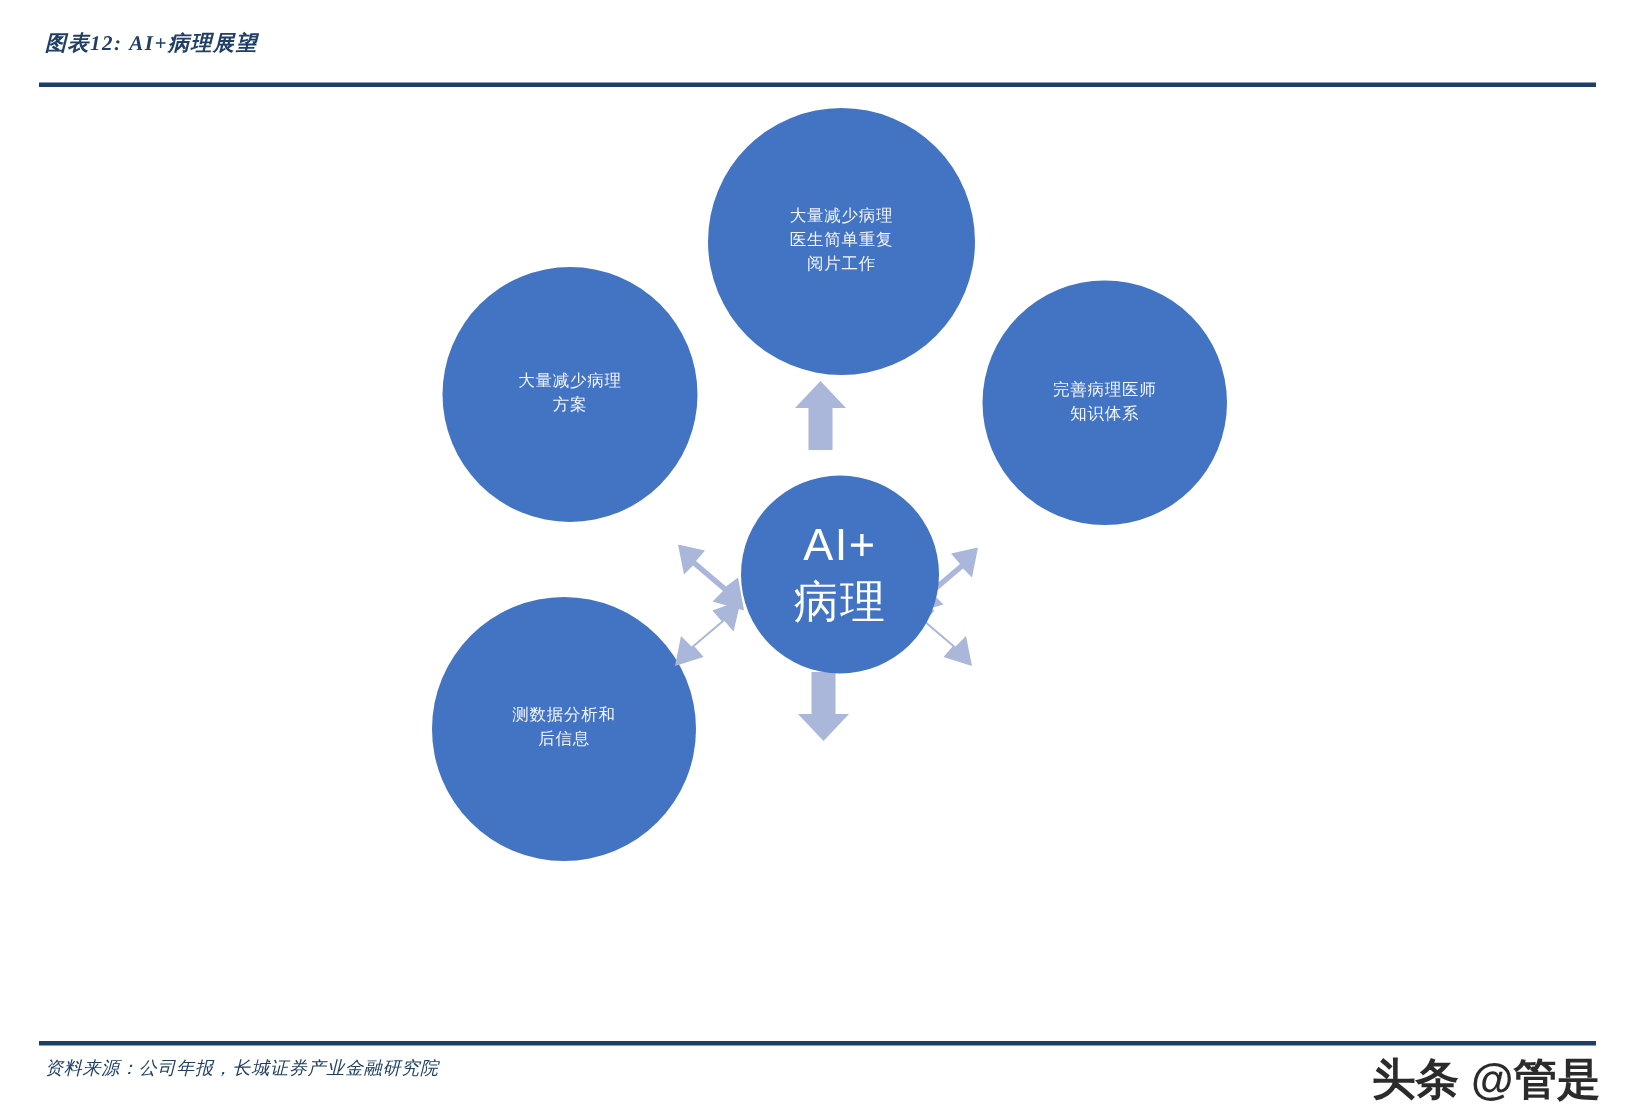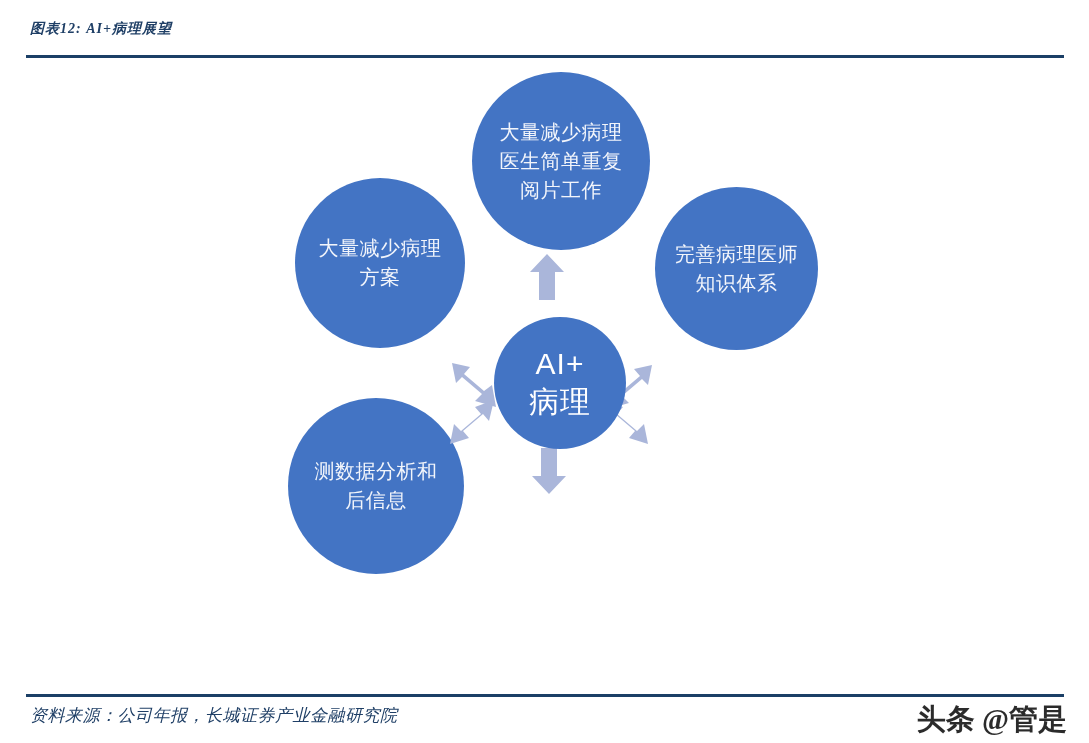--- a/index.html
+++ b/index.html
@@ -58,21 +58,21 @@
     border-radius: 50%;
     background: #4374c4;
     color: #ffffff;
     display: flex;
     align-items: center;
     justify-content: center;
     text-align: center;
     box-sizing: border-box;
   }
   .node-label {
-    font-size: 20px;
+    font-size: 11px;
     line-height: 1.45;
     color: #f2f5fb;
     white-space: pre-line;
     letter-spacing: 0.5px;
   }
 
   
   #node-center {
     left: 494px;
     top: 257px;
@@ -122,30 +122,30 @@
     width: 1038px;
     height: 3px;
     background: #1b3f66;
   }
   #source-note {
     position: absolute;
     left: 30px;
     top: 16px;
     font-family: Liberation Serif, serif;
     font-style: italic;
-    font-size: 17px;
+    font-size: 12px;
     color: #1f3f66;
     letter-spacing: 0.5px;
     white-space: nowrap;
   }
   #watermark {
     position: absolute;
     right: 22px;
     top: 12px;
-    font-family: Liberation Serif, serif;
+    font-family: Liberation Sans, sans-serif;
     font-weight: bold;
     font-size: 29px;
     color: #1a1a1a;
     letter-spacing: 0px;
     white-space: nowrap;
     opacity: 0.92;
   }
 </style>
 </head>
 <body>

